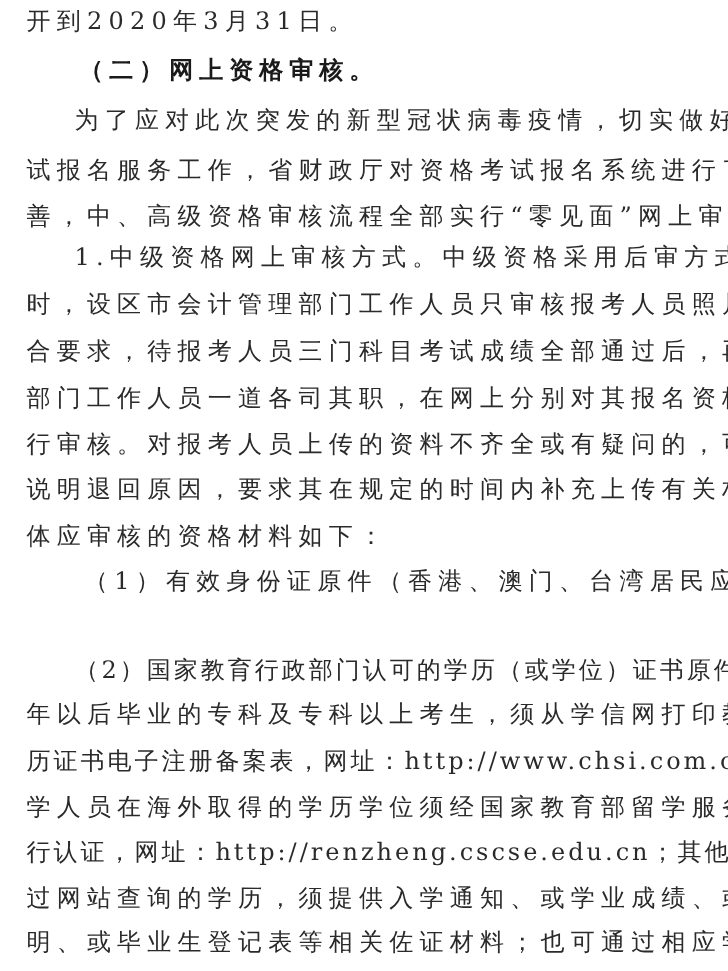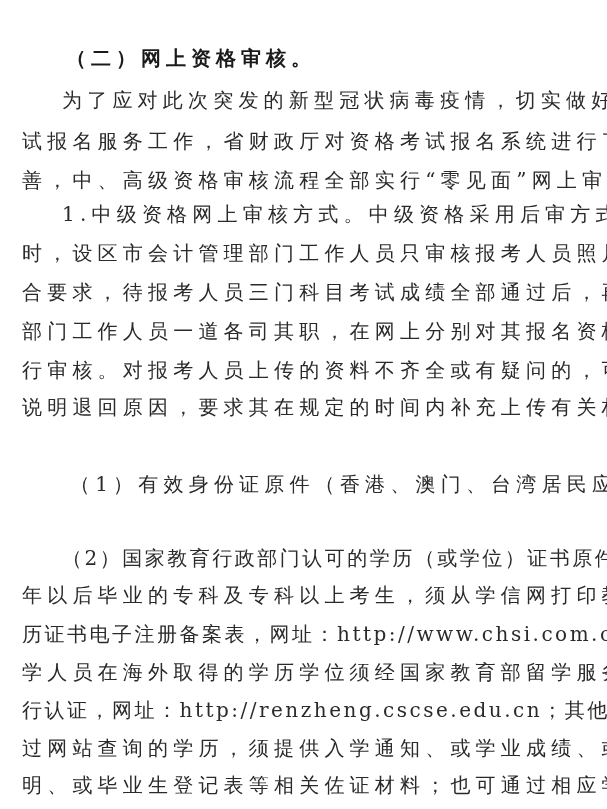--- a/index.html
+++ b/index.html
@@ -54,30 +54,32 @@
       text-align-last: left;
     }
     .line.mono-ish {
       letter-spacing: 2.5px;
     }
   </style>
 </head>
 <body>
 
 <div class="page">
+  <div class="line last" style="top:5px;">开到2020年3月31日。</div>
   <div class="line heading" style="top:46px;">（二）网上资格审核。</div>
   <div class="line indent" style="top:88px;">为了应对此次突发的新型冠状病毒疫情，切实做好资格考</div>
   <div class="line" style="top:129px;">试报名服务工作，省财政厅对资格考试报名系统进行了升级完</div>
   <div class="line last" style="top:168px;">善，中、高级资格审核流程全部实行“零见面”网上审核。</div>
   <div class="line indent" style="top:202px;">1.中级资格网上审核方式。中级资格采用后审方式，报名</div>
   <div class="line" style="top:241px;">时，设区市会计管理部门工作人员只审核报考人员照片是否符</div>
   <div class="line" style="top:280px;">合要求，待报考人员三门科目考试成绩全部通过后，再与人社</div>
   <div class="line" style="top:319px;">部门工作人员一道各司其职，在网上分别对其报名资格条件进</div>
   <div class="line" style="top:358px;">行审核。对报考人员上传的资料不齐全或有疑问的，可退回并</div>
   <div class="line" style="top:395px;">说明退回原因，要求其在规定的时间内补充上传有关材料。具</div>
+  <div class="line last" style="top:434px;">体应审核的资格材料如下：</div>
   <div class="line indent2" style="top:472px;">（1）有效身份证原件（香港、澳门、台湾居民应提交本人</div>
   <div class="line indent mono-ish" style="top:546px;">（2）国家教育行政部门认可的学历（或学位）证书原件（2002</div>
   <div class="line" style="top:583px;">年以后毕业的专科及专科以上考生，须从学信网打印教育部学</div>
   <div class="line mono-ish" style="top:622px;">历证书电子注册备案表，网址：http://www.chsi.com.cn）；留</div>
   <div class="line" style="top:660px;">学人员在海外取得的学历学位须经国家教育部留学服务中心进</div>
   <div class="line mono-ish" style="top:698px;">行认证，网址：http://renzheng.cscse.edu.cn；其他无法通</div>
   <div class="line" style="top:736px;">过网站查询的学历，须提供入学通知、或学业成绩、或学籍证</div>
   <div class="line" style="top:773px;">明、或毕业生登记表等相关佐证材料；也可通过相应学历认证</div>
 </div>
 

